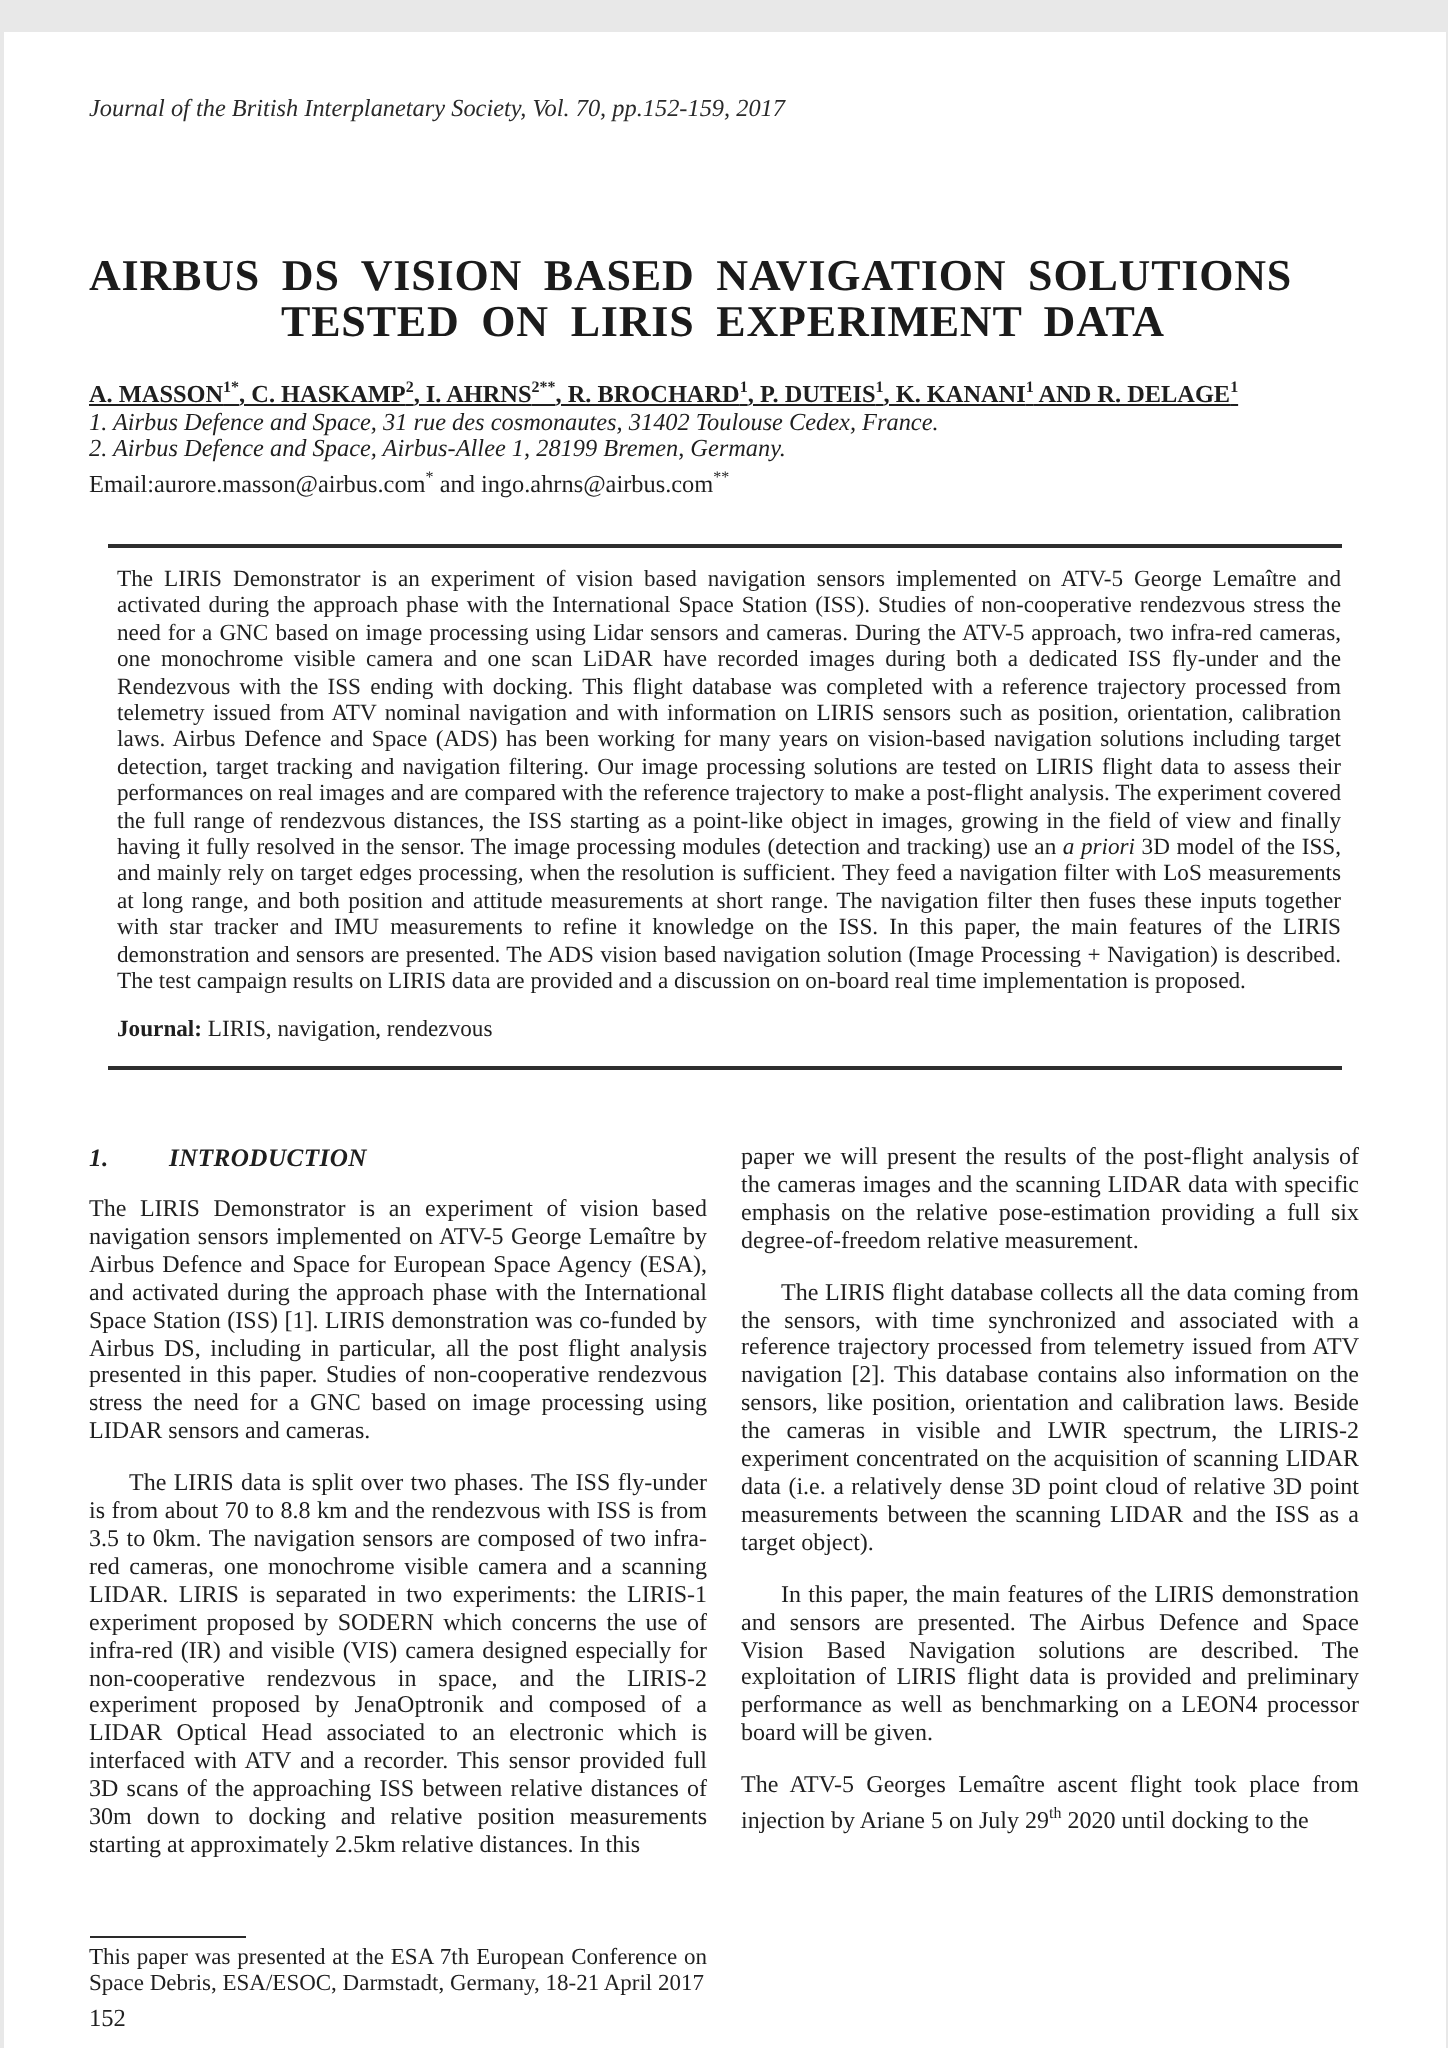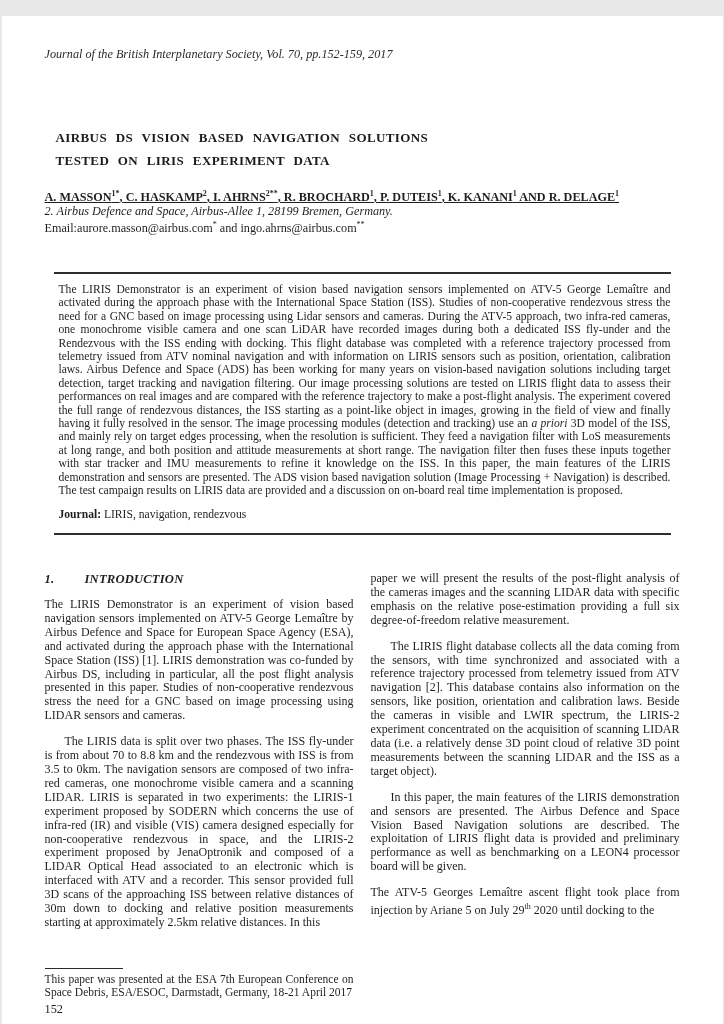--- a/index.html
+++ b/index.html
@@ -16,29 +16,29 @@
   }
   .journal-line {
     position: absolute;
     left: 43px; top: 31px; right: 44px;
     font-style: italic;
     font-size: 12.2px;
     color: #2a2a2a;
   }
   .title-block {
     position: absolute;
-    left: 54px; top: 110px; right: 44px;
+    left: 43px; top: 110px; right: 44px;
     font-weight: bold;
-    font-size: 13px;
+    font-size: 22px;
     line-height: 23px;
     letter-spacing: 0.4px;
     word-spacing: 5px;
     color: #1b1b1b;
   }
-  .title-line2 { text-align: left; }
+  .title-line2 { text-align: center; }
   .byline-block {
     position: absolute;
     left: 43px; top: 171px; right: 30px;
     font-size: 12.2px;
     line-height: 13.6px;
   }
   .authors { font-weight: bold; white-space: nowrap; text-decoration: underline; }
   .authors sup, .email sup { font-size: 8px; font-weight: bold; }
   .affil { font-style: italic; }
   .email { font-style: normal; }
@@ -120,20 +120,21 @@
 
   <div class="journal-line">Journal of the British Interplanetary Society, Vol. 70, pp.152-159, 2017</div>
 
   <div class="title-block">
     <div class="title-line1">AIRBUS DS VISION BASED NAVIGATION SOLUTIONS</div>
     <div class="title-line2">TESTED ON LIRIS EXPERIMENT DATA</div>
   </div>
 
   <div class="byline-block">
     <div class="authors"><span>A. MASSON</span><sup>1*</sup><span>, C. HASKAMP</span><sup>2</sup><span>, I. AHRNS</span><sup>2**</sup><span>, R. BROCHARD</span><sup>1</sup><span>, P. DUTEIS</span><sup>1</sup><span>, K. KANANI</span><sup>1</sup><span> AND R. DELAGE</span><sup>1</sup></div>
+    <div class="affil">1. Airbus Defence and Space, 31 rue des cosmonautes, 31402 Toulouse Cedex, France.</div>
     <div class="affil">2. Airbus Defence and Space, Airbus-Allee 1, 28199 Bremen, Germany.</div>
     <div class="email"><span>Email:aurore.masson@airbus.com</span><sup>*</sup><span> and ingo.ahrns@airbus.com</span><sup>**</sup></div>
   </div>
 
   <div class="abstract-block">
     <p class="abstract-text"><span>The LIRIS Demonstrator is an experiment of vision based navigation sensors implemented on ATV-5 George Lemaître and activated during the approach phase with the International Space Station (ISS). Studies of non-cooperative rendezvous stress the need for a GNC based on image processing using Lidar sensors and cameras. During the ATV-5 approach, two infra-red cameras, one monochrome visible camera and one scan LiDAR have recorded images during both a dedicated ISS fly-under and the Rendezvous with the ISS ending with docking. This flight database was completed with a reference trajectory processed from telemetry issued from ATV nominal navigation and with information on LIRIS sensors such as position, orientation, calibration laws. Airbus Defence and Space (ADS) has been working for many years on vision-based navigation solutions including target detection, target tracking and navigation filtering. Our image processing solutions are tested on LIRIS flight data to assess their performances on real images and are compared with the reference trajectory to make a post-flight analysis. The experiment covered the full range of rendezvous distances, the ISS starting as a point-like object in images, growing in the field of view and finally having it fully resolved in the sensor. The image processing modules (detection and tracking) use an </span><i>a priori</i><span> 3D model of the ISS, and mainly rely on target edges processing, when the resolution is sufficient. They feed a navigation filter with LoS measurements at long range, and both position and attitude measurements at short range. The navigation filter then fuses these inputs together with star tracker and IMU measurements to refine it knowledge on the ISS. In this paper, the main features of the LIRIS demonstration and sensors are presented. The ADS vision based navigation solution (Image Processing + Navigation) is described. The test campaign results on LIRIS data are provided and a discussion on on-board real time implementation is proposed.</span></p>
     <p class="keywords"><b>Journal:</b><span> LIRIS, navigation, rendezvous</span></p>
   </div>
 
   <div class="columns">

